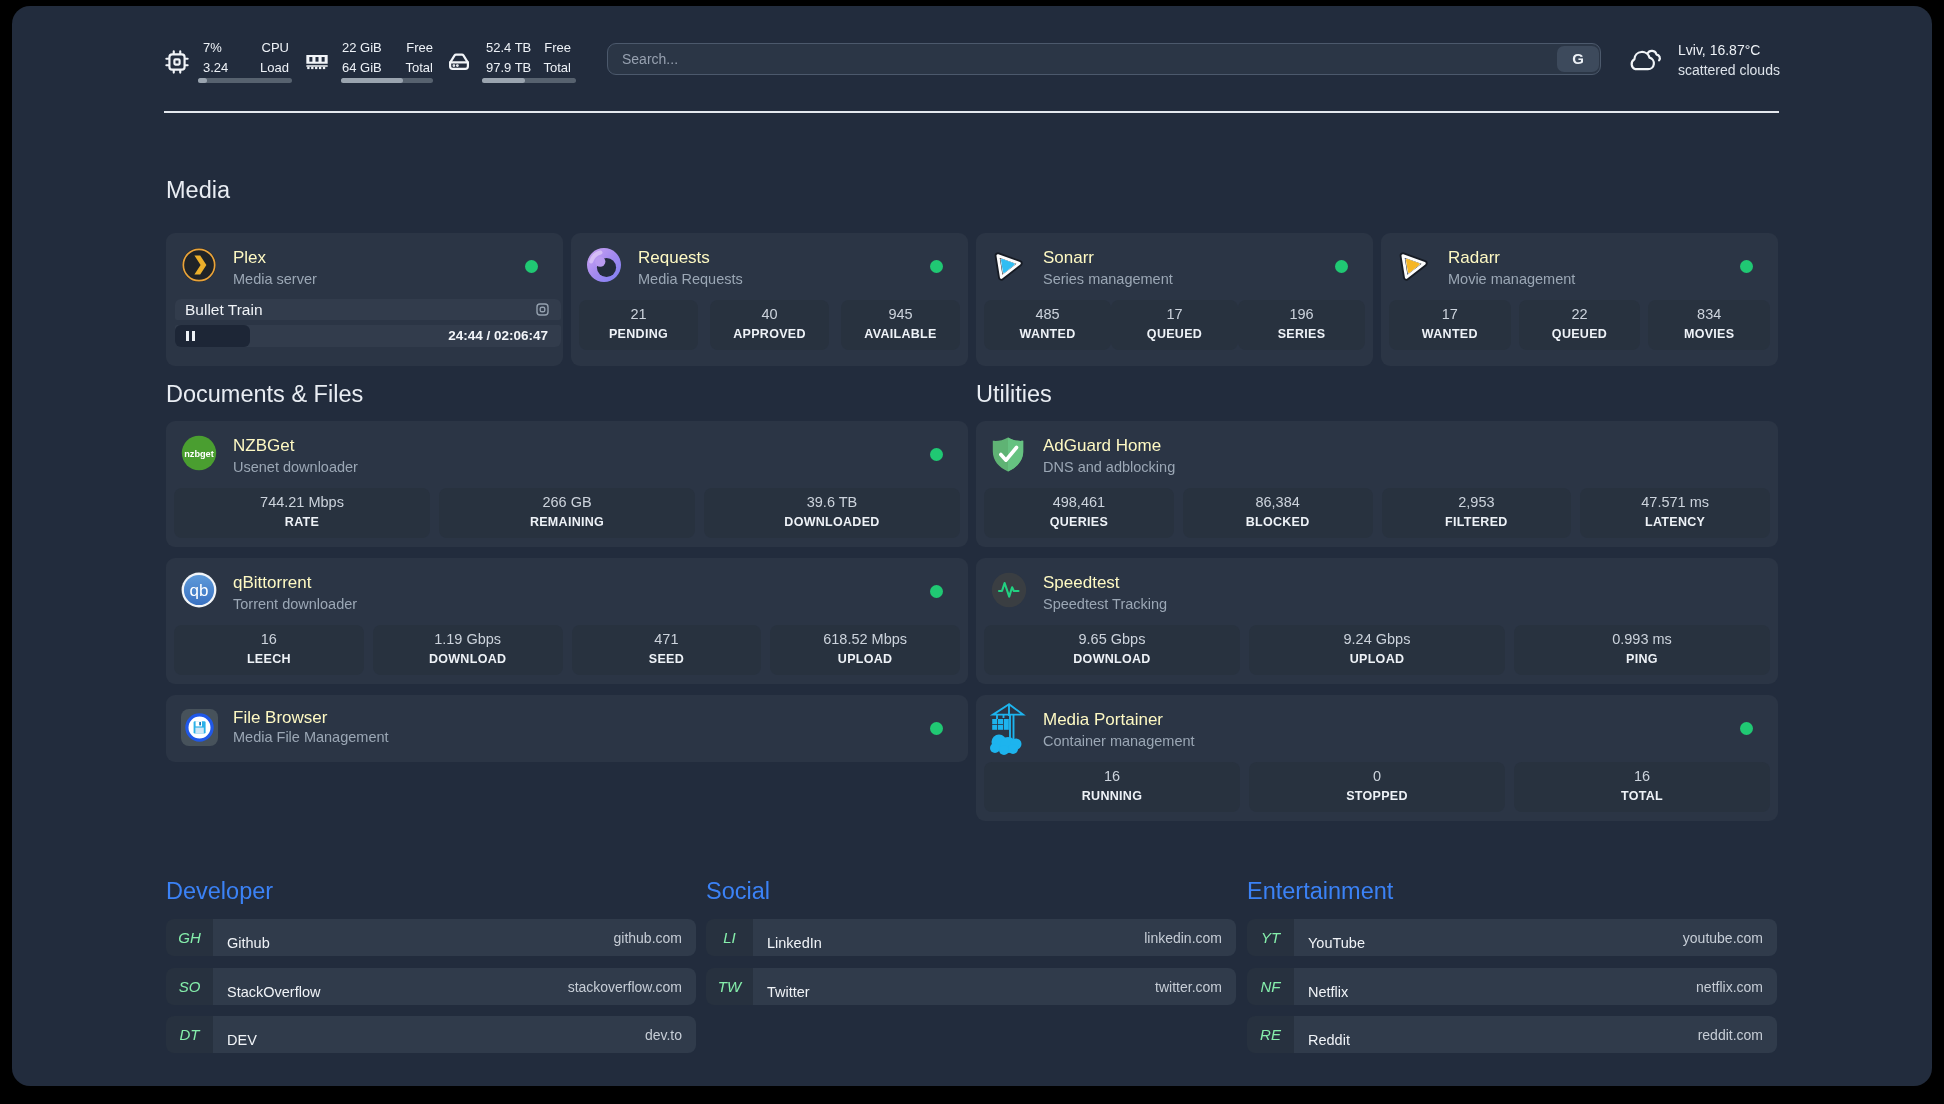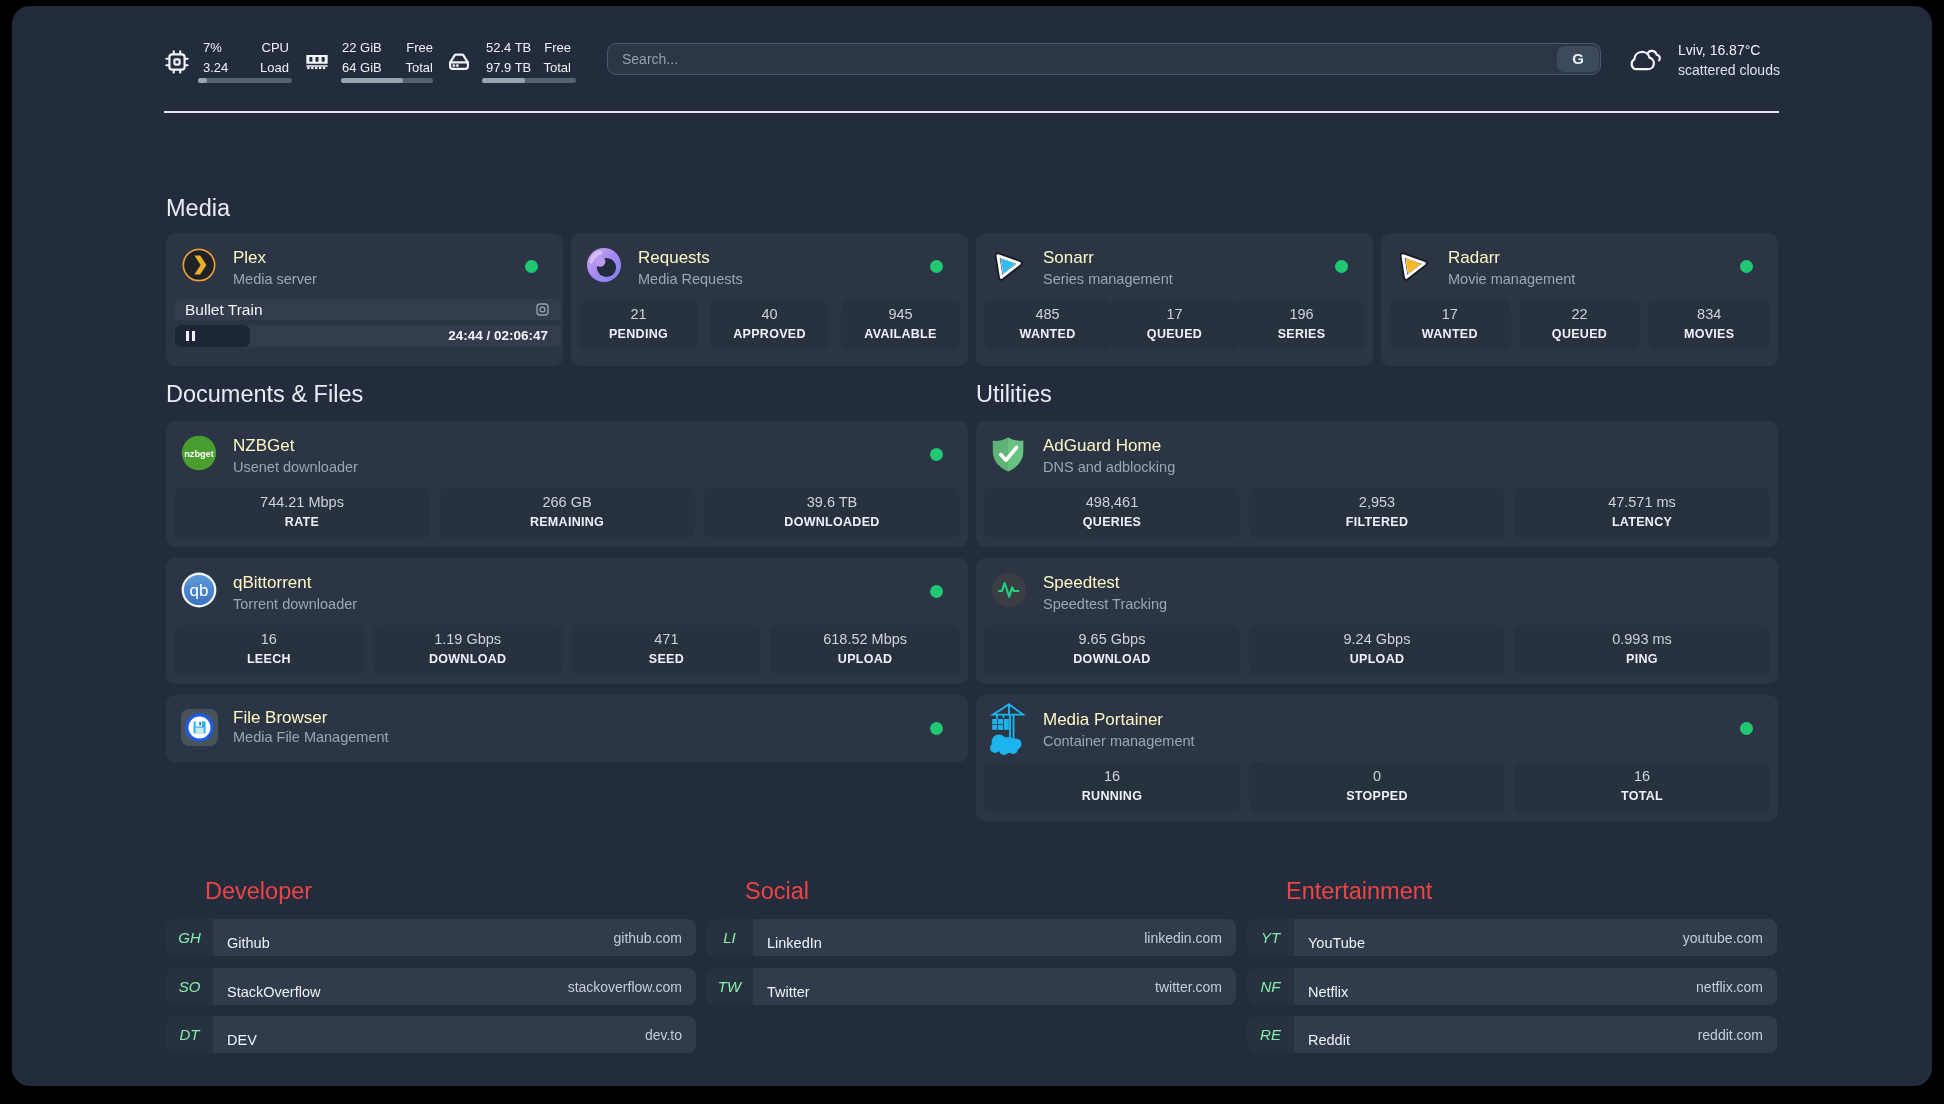--- a/index.html
+++ b/index.html
@@ -16,21 +16,21 @@
   .cs { position:absolute; left:67px; top:37px; font-size:14.5px; line-height:18px; color:#9ba7b5; }
   .dot { position:absolute; width:13px; height:13px; border-radius:50%; background:#20c873; }
   .stats { position:absolute; left:8px; right:8px; top:67px; height:50px; display:flex; gap:9px; }
   .sb { flex:1; background:#28323f; border-radius:8px; text-align:center; padding-top:4px; }
   .sb .n { font-size:14.5px; line-height:21px; color:#ccd3dc; }
   .sb .l { font-size:12.5px; line-height:16px; margin-top:1px; font-weight:bold; color:#eef2f7; letter-spacing:.3px; }
   .tbt { position:absolute; font-size:13px; line-height:20px; color:#eef2f7; white-space:pre; }
   .tbr { text-align:right; }
   .bar { position:absolute; height:5px; border-radius:3px; background:#57626f; }
   .fill { position:absolute; left:0; top:0; height:5px; border-radius:3px; background:#9aa4af; }
-  .bkt { position:absolute; font-size:23.5px; color:#ef4444; line-height:28px;margin-left:39px; }
+  .bkt { position:absolute; font-size:23.5px; color:#3b82f6; line-height:28px; }
   .bk { position:absolute; height:37px; display:flex; }
   .bka { width:47px; background:#27313f; border-radius:8px 0 0 8px; color:#86efac;
     font-size:15px; display:flex; align-items:center; justify-content:center;font-style:italic; }
   .bkb { flex:1; background:#303b4b; border-radius:0 8px 8px 0; display:flex;
     align-items:center; padding:0 14px; }
   .bkn { font-size:14.5px; color:#f0f3f7; flex:1;margin-top:10px; }
   .bku { font-size:14px; color:#c6cdd6; }
 </style>
 </head>
 <body>
@@ -92,21 +92,21 @@
 
 <svg class="abs" style="left:1627px;top:43px" width="36" height="31" viewBox="0 0 36 31" fill="none" stroke="#f1f4f8" stroke-width="2.2" stroke-linecap="round" stroke-linejoin="round">
   <path d="M20.5 10.6 a4.8 4.8 0 0 1 9 1 a3.6 3.6 0 0 1 2.6 5.8"></path>
   <path d="M8.5 26.2 h12.5 a5.9 5.9 0 0 0 1.5-11.6 a7.7 7.7 0 0 0-15.1 1.6 a5.5 5.5 0 0 0 1.1 10z" fill="#222c3d"></path>
 </svg>
 <div class="tbt" style="left:1678px;top:40px;font-size:14px">Lviv, 16.87°C</div>
 <div class="tbt" style="left:1678px;top:60px;font-size:14px;color:#dde3ea">scattered clouds</div>
 
 <div class="abs" style="left:164px;top:111px;width:1615px;height:2px;background:#e4e8ee"></div>
 
-<div class="sect" style="left:166px;top:194px">Media</div>
+<div class="sect" style="left:166px;top:176px">Media</div>
 <div class="sect" style="left:166px;top:380px">Documents &amp; Files</div>
 <div class="sect" style="left:976px;top:380px">Utilities</div>
 
 <div class="card" style="left:166px;top:233px;width:397px;height:133px">
   <svg class="cicon" viewBox="0 0 36 36">
     <circle cx="18" cy="18" r="17" fill="#1f2327"></circle>
     <circle cx="18" cy="18" r="15.7" fill="none" stroke="#e9a33a" stroke-width="1.7"></circle>
     <path d="M13.4 8.6 h5.8 l6.2 9.4 -6.2 9.4 h-5.8 l6.2 -9.4 z" fill="#ebaf2a"></path>
   </svg>
   <div class="ct">Plex</div>
@@ -245,20 +245,24 @@
     <path d="M18 1.5 C13 4.5 7.5 5.3 2.8 4.8 L2.8 15.5 C2.8 24.5 9 31.5 18 35.5 C27 31.5 33.2 24.5 33.2 15.5 L33.2 4.8 C28.5 5.3 23 4.5 18 1.5 Z" fill="#5fb374"></path>
     <path d="M18 1.5 C23 4.5 28.5 5.3 33.2 4.8 L33.2 15.5 C33.2 24.5 27 31.5 18 35.5 Z" fill="#66c281"></path>
     <path d="M10.8 18.5 L16 24.2 L26.5 11.5" fill="none" stroke="#fff" stroke-width="3.6" stroke-linecap="round" stroke-linejoin="round"></path>
   </svg>
   <div class="ct">AdGuard Home</div>
   <div class="cs">DNS and adblocking</div>
   <div class="stats">
     <div class="sb">
         <div class="n">498,461</div>
         <div class="l">QUERIES</div>
+      </div>
+    <div class="sb">
+        <div class="n">86,384</div>
+        <div class="l">BLOCKED</div>
       </div>
     <div class="sb">
         <div class="n">2,953</div>
         <div class="l">FILTERED</div>
       </div>
     <div class="sb">
         <div class="n">47.571 ms</div>
         <div class="l">LATENCY</div>
       </div>
   </div>

